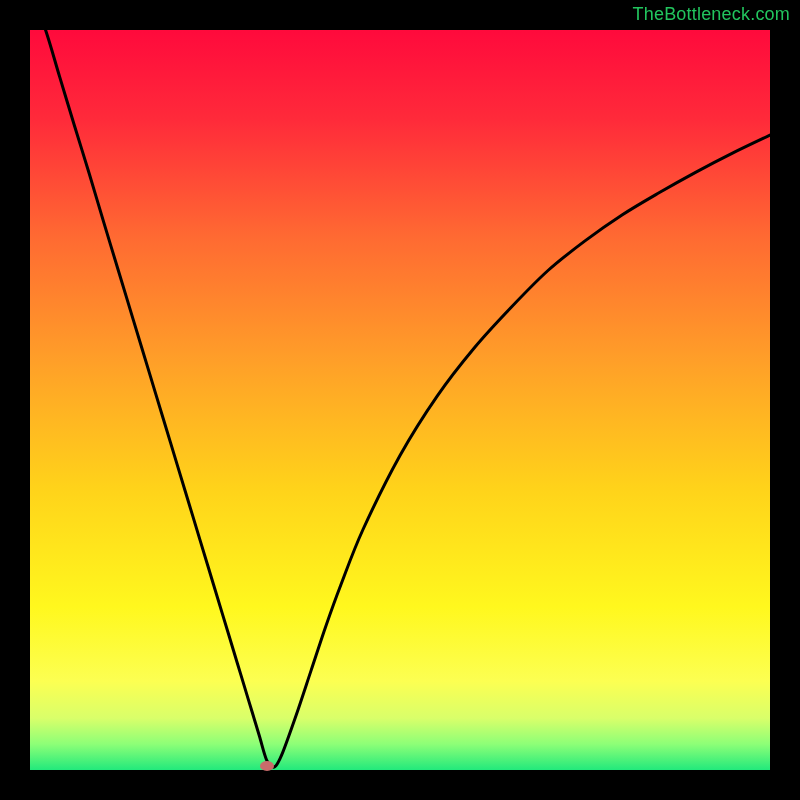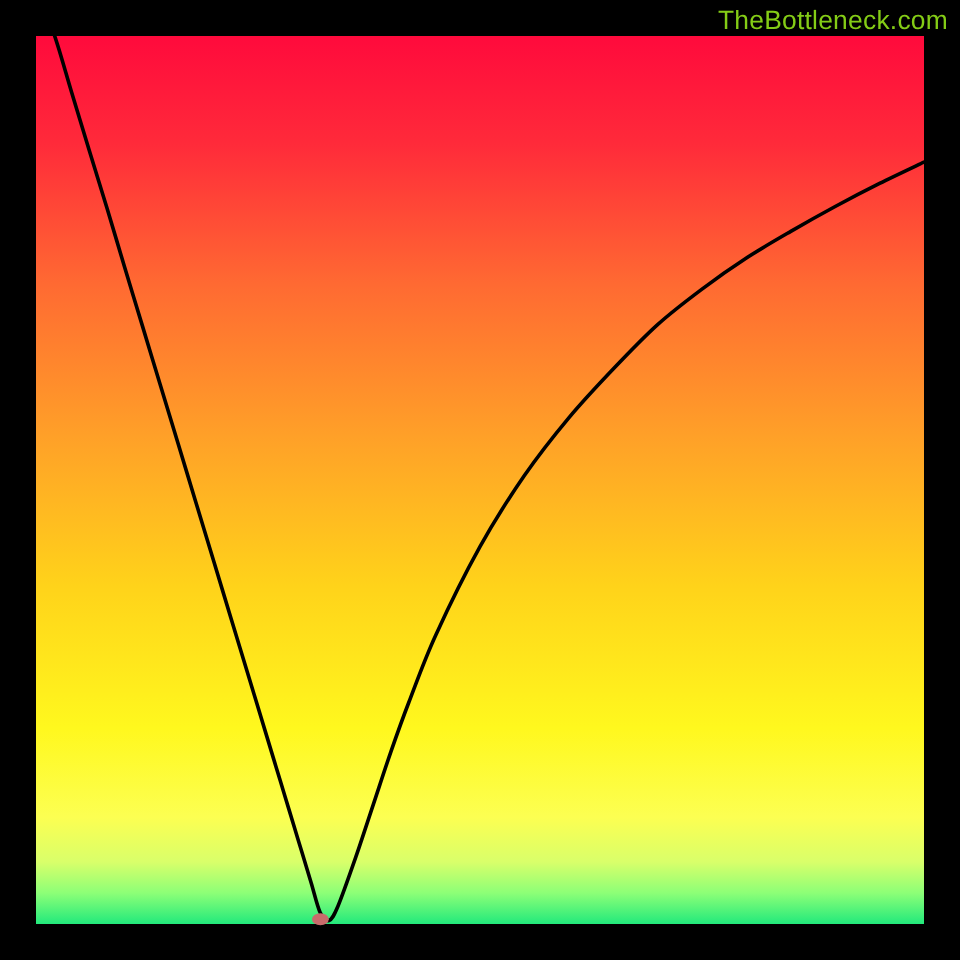--- a/index.html
+++ b/index.html
@@ -14,22 +14,22 @@
   .frame {
     position: relative;
     width: 800px;
     height: 800px;
     background: #000;
   }
   .watermark {
     position: absolute;
     top: 4px;
     right: 10px;
-    color: #84cc16;
-    font-size: 22px;
+    color: #22c55e;
+    font-size: 18px;
     font-weight: 500;
     letter-spacing: 0.2px;
     z-index: 10;
   }
   .plot-outer {
     position: absolute;
     left: 30px;
     top: 30px;
     width: 740px;
     height: 740px;

